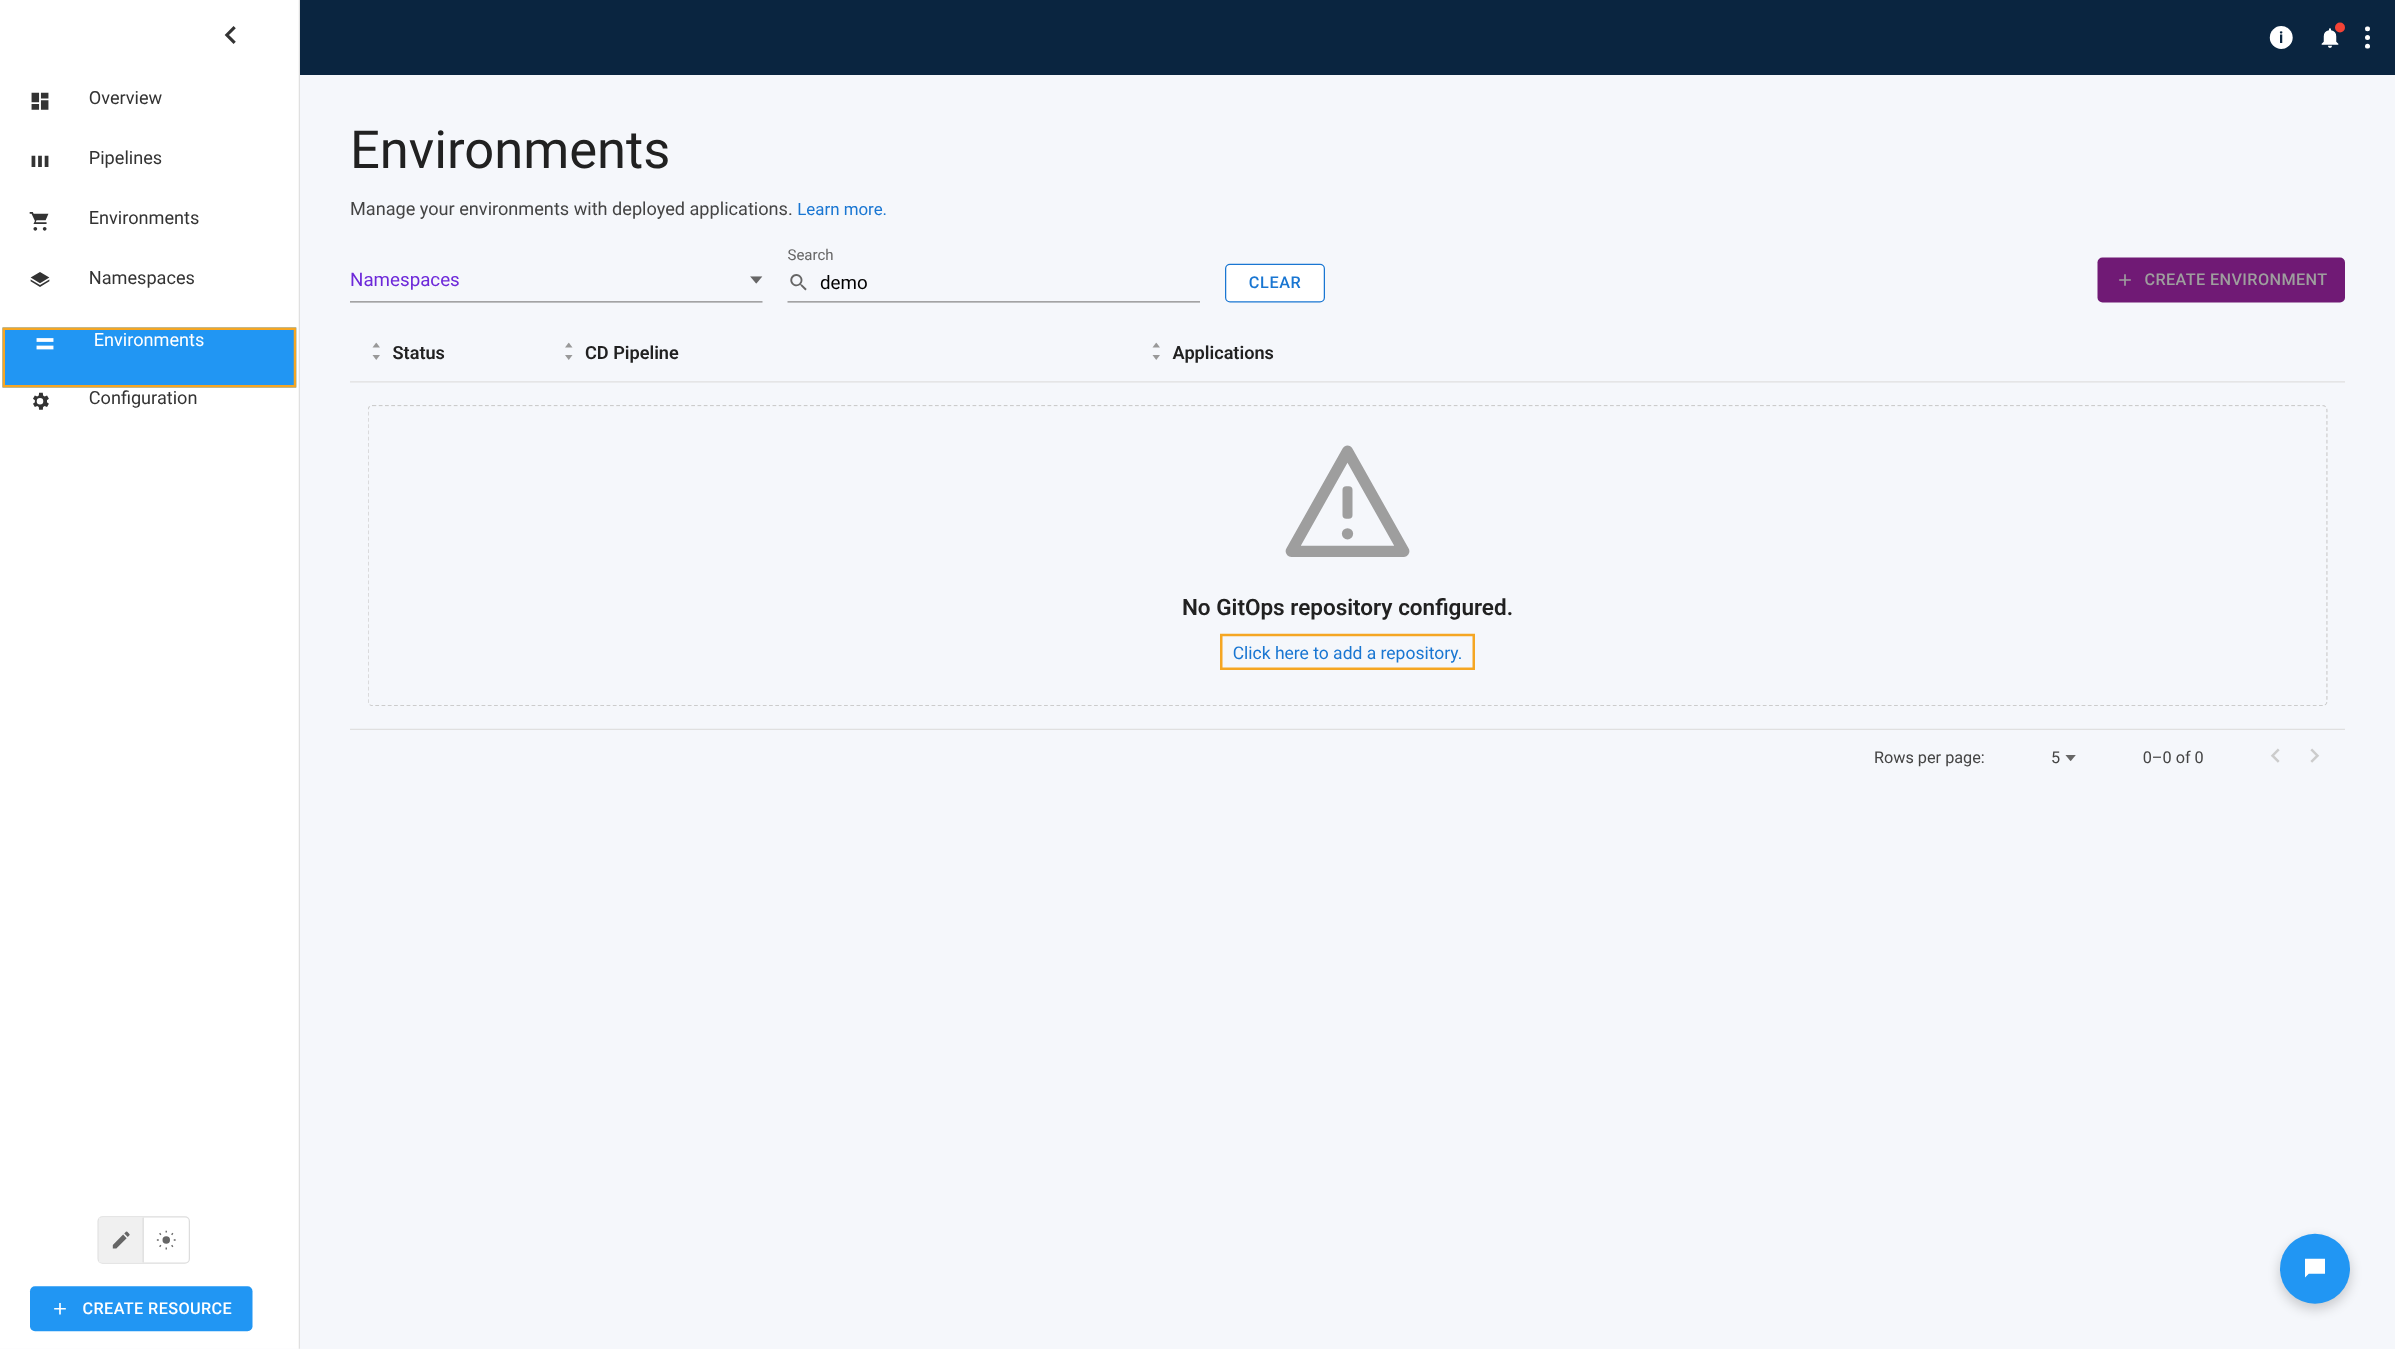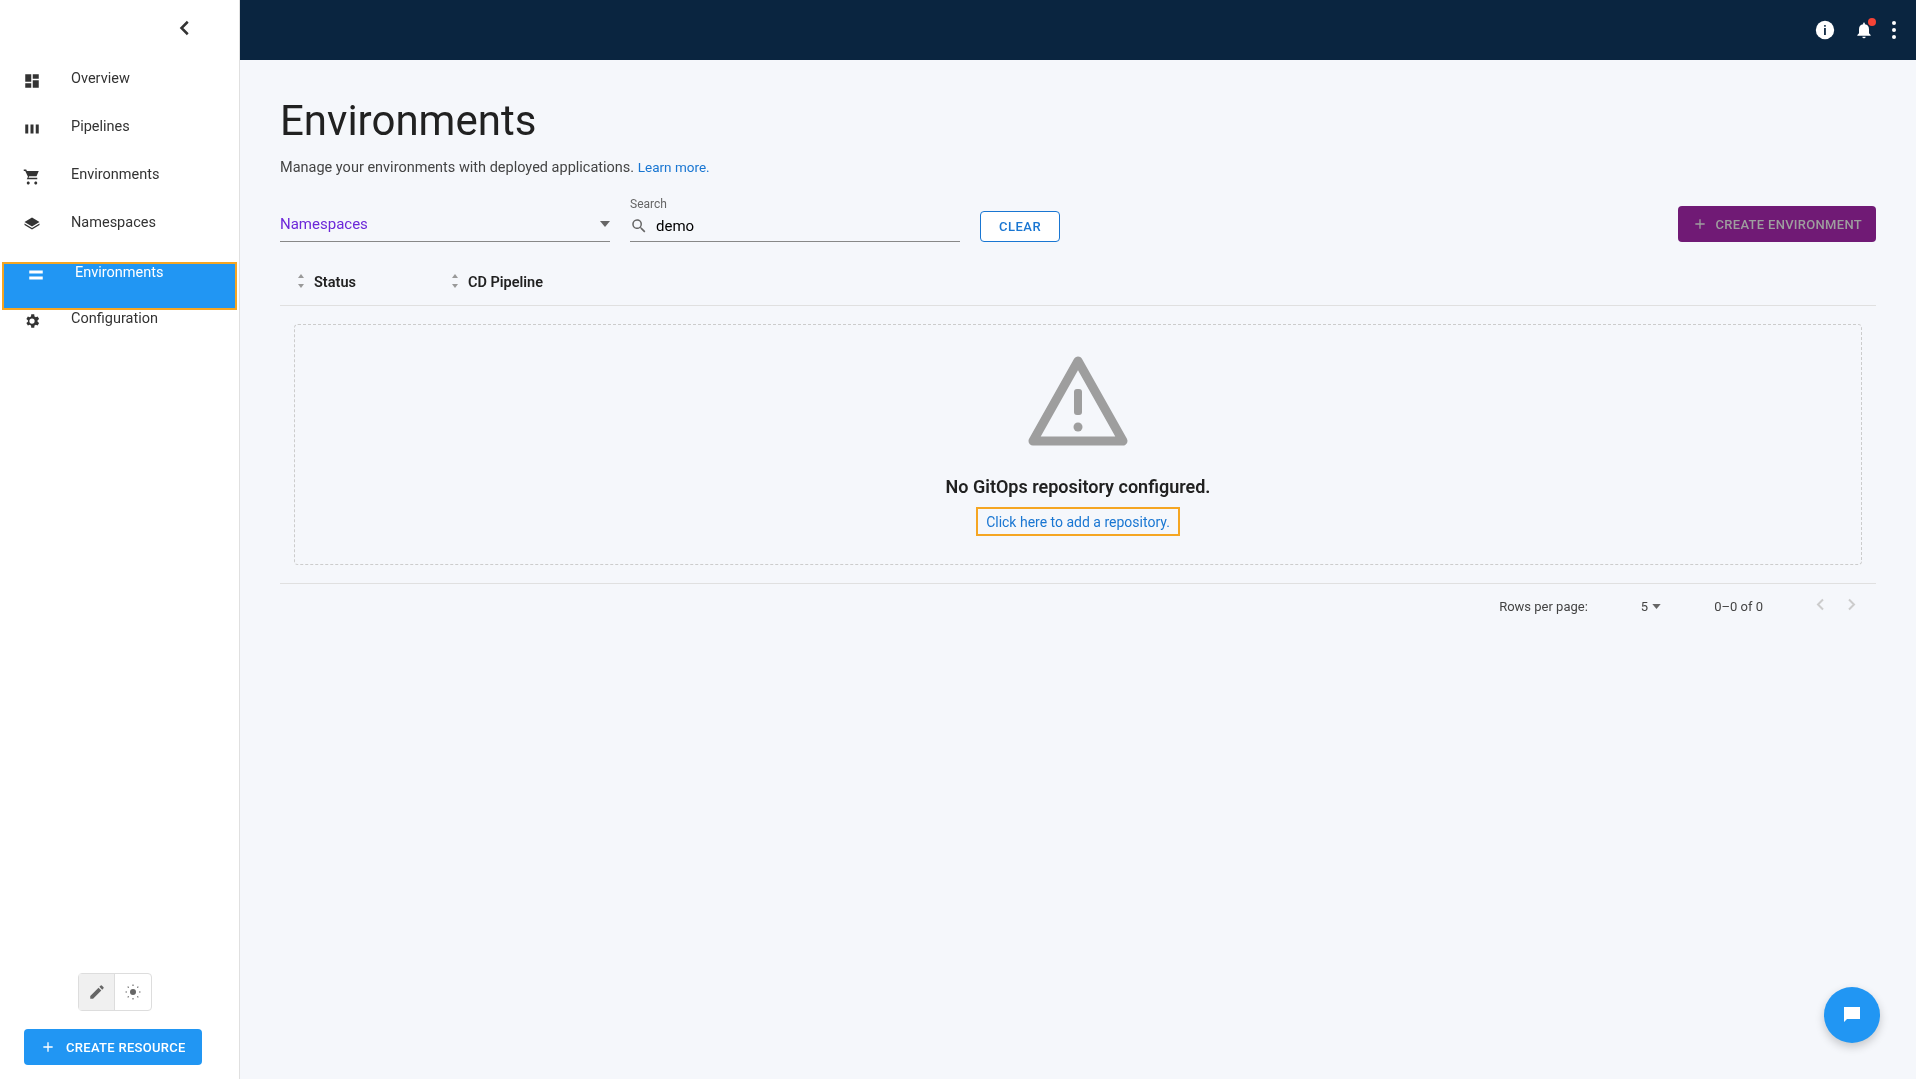--- a/index.html
+++ b/index.html
@@ -232,20 +232,28 @@
       <span>Status</span>
     </div>
     <div class="th th-pipeline">
       <span class="sort-icon">
         <svg width="10" height="14" viewBox="0 0 10 14">
             <path d="M5 0l3 4H2zM5 14l3-4H2z" fill="#999"></path>
           </svg>
       </span>
       <span>CD Pipeline</span>
     </div>
+    <div class="th th-apps">
+      <span class="sort-icon">
+        <svg width="10" height="14" viewBox="0 0 10 14">
+            <path d="M5 0l3 4H2zM5 14l3-4H2z" fill="#999"></path>
+          </svg>
+      </span>
+      <span>Applications</span>
+    </div>
   </div>
 
   <div class="empty-box">
     <svg class="warn-icon" width="110" height="95" viewBox="0 0 110 95">
       <path d="M55 8 L100 88 L10 88 Z" fill="none" stroke="#9e9e9e" stroke-width="9" stroke-linejoin="round"></path>
       <rect x="51" y="36" width="8" height="26" rx="3" fill="#9e9e9e"></rect>
       <circle cx="55" cy="74" r="4.5" fill="#9e9e9e"></circle>
     </svg>
     <div class="empty-title">No GitOps repository configured.</div>
     <span class="empty-link-wrap">

